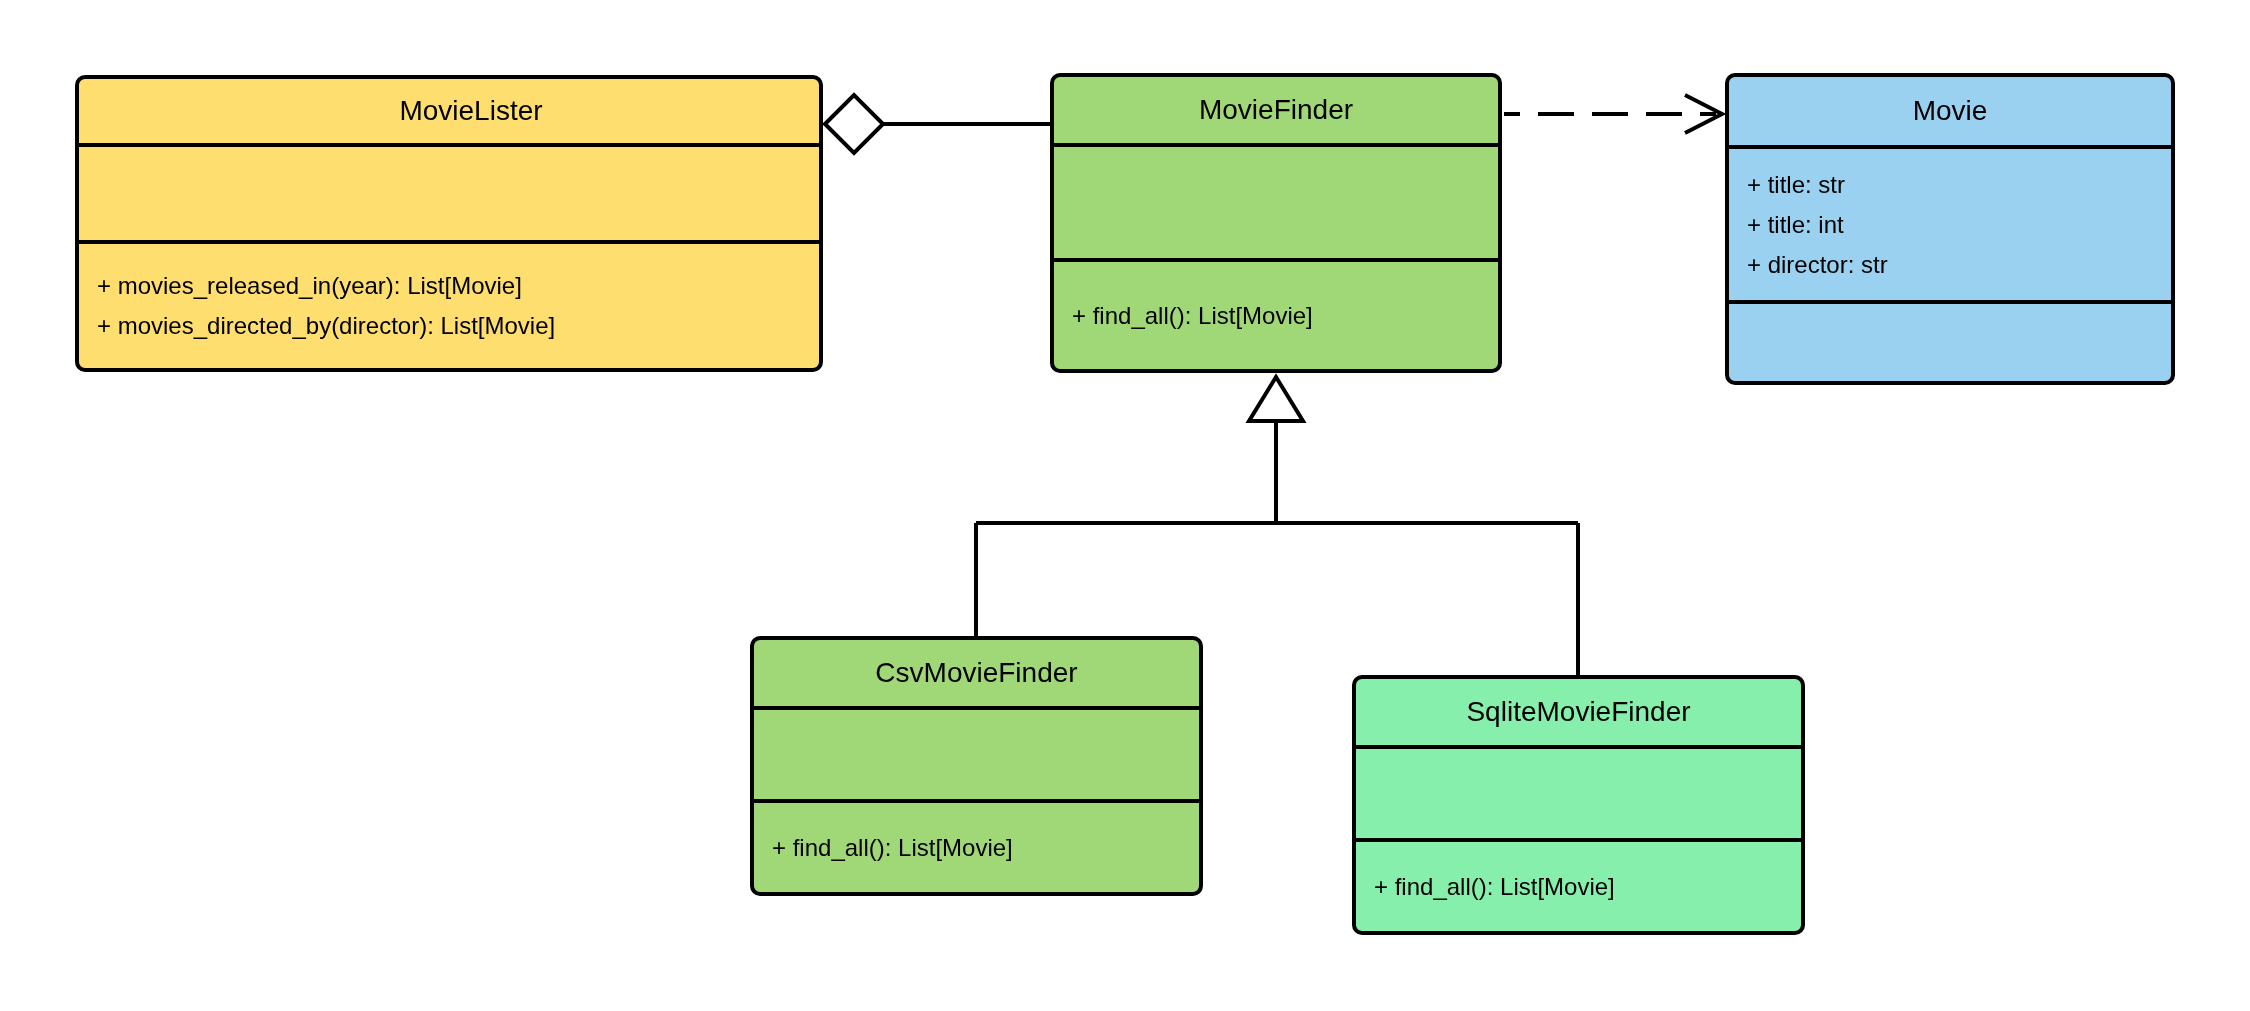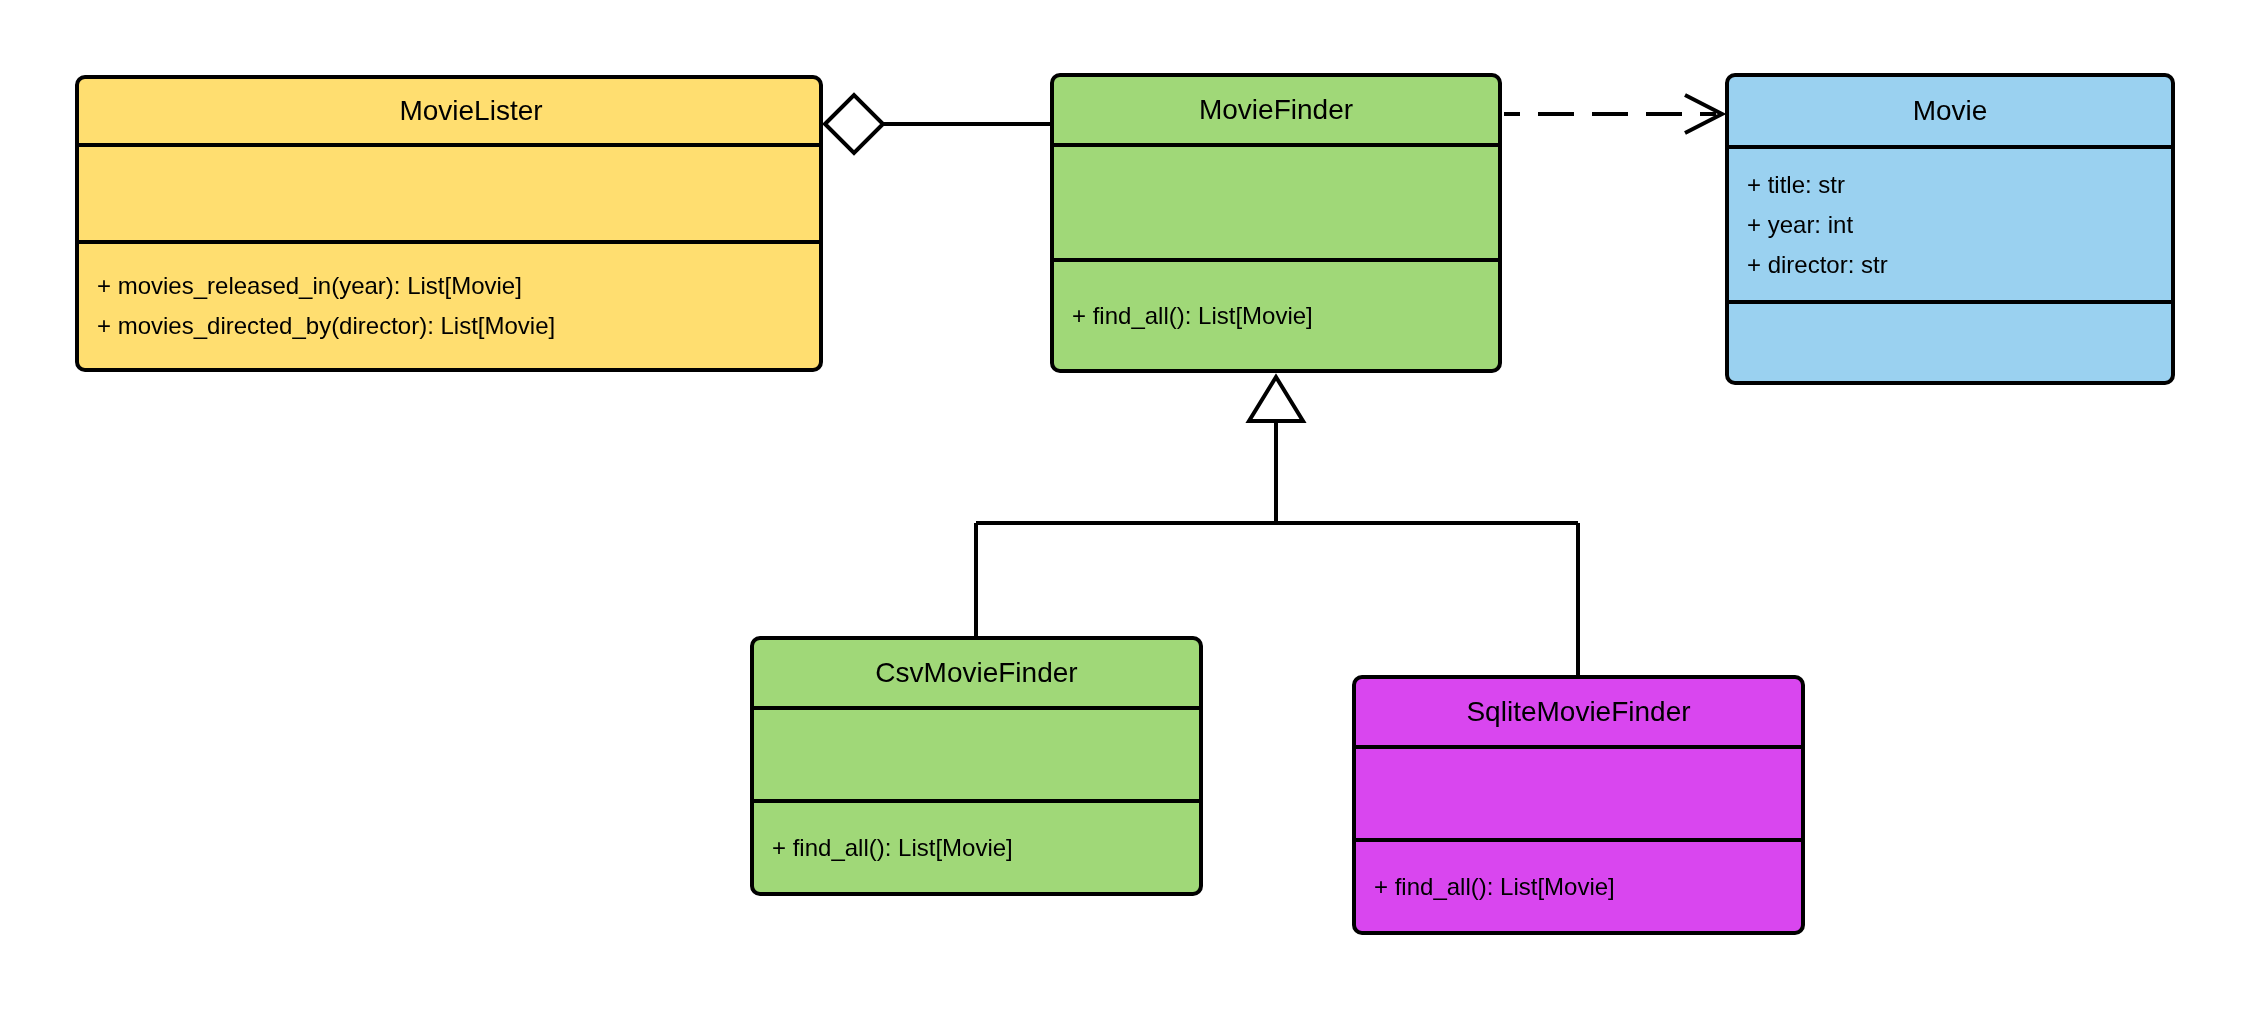--- a/index.html
+++ b/index.html
@@ -62,35 +62,35 @@
     <div class="compartment attrs" style="height:115px;"></div>
     <div class="compartment methods" style="height:111px;">
       <div class="member">+ find_all(): List[Movie]</div>
     </div>
   </div>
 
   <div class="uml-class" style="left: 1725px; top: 73px; width: 450px; height: 312px; background: rgb(154, 209, 240);">
     <div class="compartment title" style="height:68px;">Movie</div>
     <div class="compartment attrs" style="height:155px;">
       <div class="member">+ title: str</div>
-      <div class="member">+ year: int</div>
+      <div class="member">+ title: int</div>
       <div class="member">+ director: str</div>
     </div>
     <div class="compartment methods" style="height:69px;"></div>
   </div>
 
   <div class="uml-class" style="left: 750px; top: 636px; width: 453px; height: 260px; background: rgb(160, 216, 120);">
     <div class="compartment title" style="height:66px;">CsvMovieFinder</div>
     <div class="compartment attrs" style="height:93px;"></div>
     <div class="compartment methods" style="height:93px;">
       <div class="member">+ find_all(): List[Movie]</div>
     </div>
   </div>
 
-  <div class="uml-class" style="left: 1352px; top: 675px; width: 453px; height: 260px; background: #d946ef;">
+  <div class="uml-class" style="left: 1352px; top: 675px; width: 453px; height: 260px; background: #86efac;">
     <div class="compartment title" style="height:66px;">SqliteMovieFinder</div>
     <div class="compartment attrs" style="height:93px;"></div>
     <div class="compartment methods" style="height:93px;">
       <div class="member">+ find_all(): List[Movie]</div>
     </div>
   </div>
 
 </div>
 
 </body></html>

